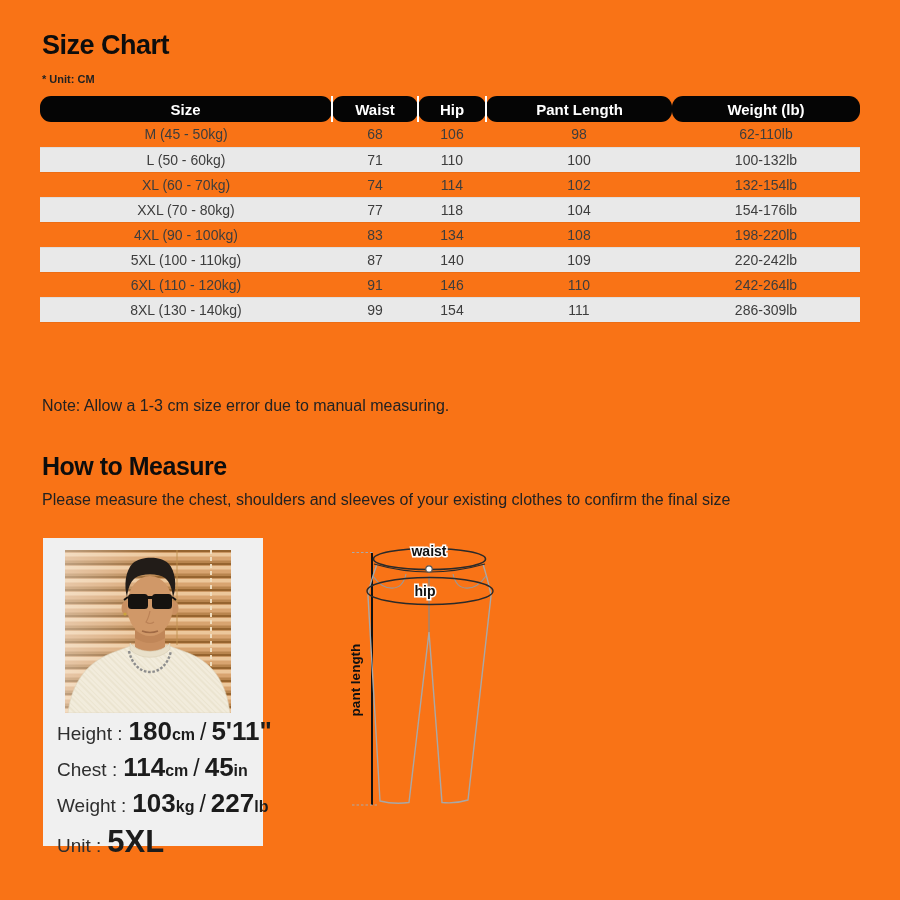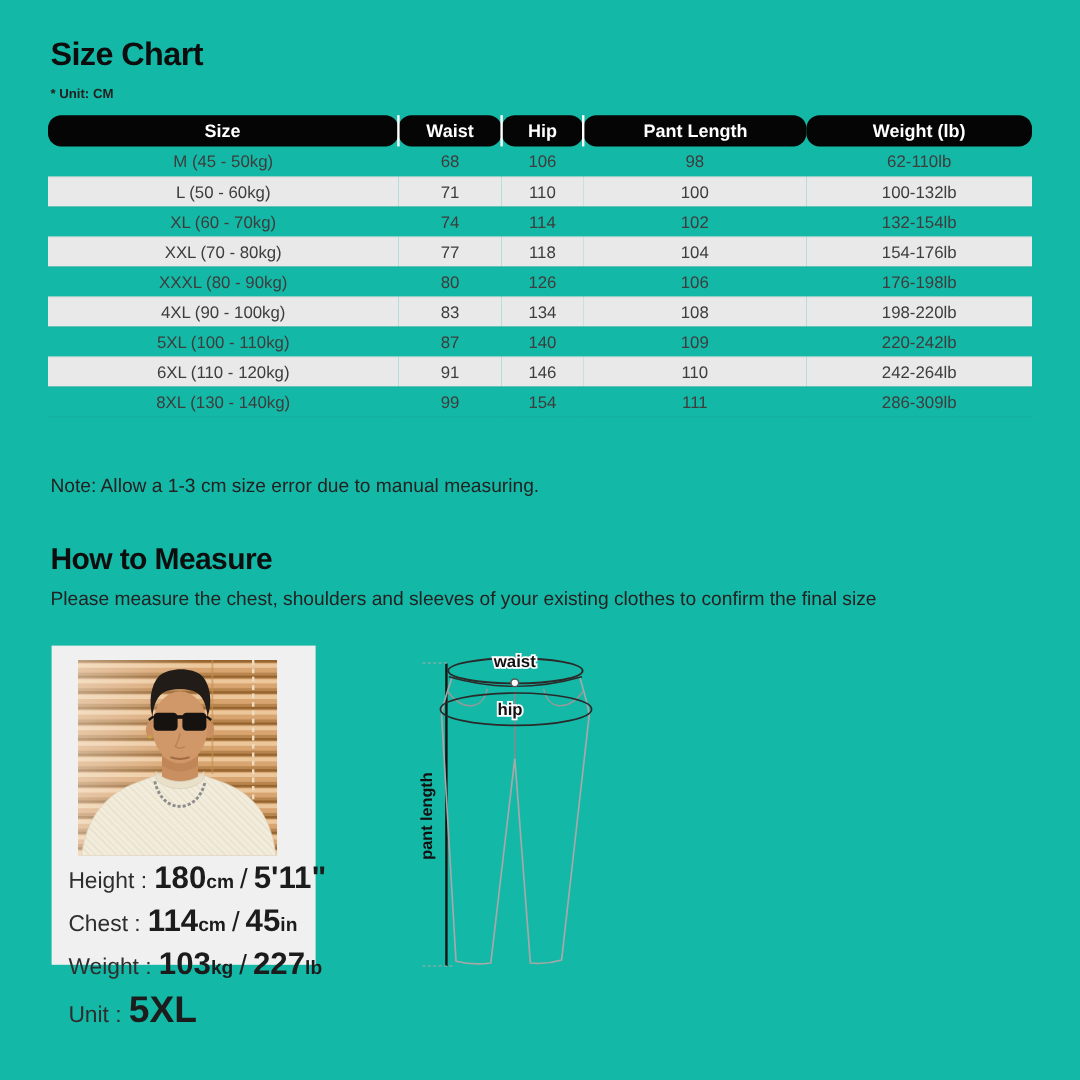--- a/index.html
+++ b/index.html
@@ -1,36 +1,36 @@
 <!DOCTYPE html>
 <html><head>
 <meta charset="utf-8">
 <style>
   * { margin:0; padding:0; box-sizing:border-box; }
   html,body { background:#ffffff; }
   body { font-family:"Liberation Sans", sans-serif; }
-  .page { position:relative; width:900px; height:900px; background:#14b8a6; overflow:hidden; }
+  .page { position:relative; width:900px; height:900px; background:#f97316; overflow:hidden; }
 
   .page-title { position:absolute; left:42px; top:30px; font-size:27px; font-weight:700; color:#0d0d0d; letter-spacing:-0.5px; }
   .unit-note  { position:absolute; left:42px; top:73px; font-size:11px; font-weight:700; color:#222; }
 
   table.size-table { position:absolute; left:40px; top:96px; width:820px; border-collapse:collapse; table-layout:fixed; }
   .size-table th { background:#050505; color:#fff; font-size:15px; font-weight:600; height:26px; text-align:center;border-radius:11px; }
   .size-table th.sep { border-left:2px solid #ffffff; }
   .size-table col.c1{width:292px;} .size-table col.c2{width:86px;} .size-table col.c3{width:68px;}
   .size-table col.c4{width:186px;} .size-table col.c5{width:188px;}
   .size-table td { height:25px; text-align:center; font-size:14px; color:#3d3d3d; border-bottom:1px solid rgba(0,0,0,0.05); }
   .size-table tbody tr:nth-child(even) { background:#e9e9e9; }
 
   .table-note { position:absolute; left:42px; top:397px; font-size:16px; color:#222; }
 
   .measure-title { position:absolute; left:42px; top:452px; font-size:25px; font-weight:700; color:#0d0d0d; letter-spacing:-0.5px; }
   .measure-subtitle { position:absolute; left:42px; top:491px; font-size:16px; color:#222;text-align:right; }
 
-  .model-card { position:absolute; left:43px; top:538px; width:220px; height:266px; background:#f0f0f0; }
+  .model-card { position:absolute; left:43px; top:538px; width:220px; height:308px; background:#f0f0f0; }
   .model-photo { position:absolute; left:22px; top:12px; width:166px; height:163px; }
   .model-photo svg { display:block; }
   .stats { position:absolute; left:14px; top:178px; right:4px; }
   .stat-row { display:flex; align-items:baseline; height:36px; white-space:pre; }
   .stat-row .lbl  { font-size:19px; color:#2e2e2e; margin-right:6px; }
   .stat-row .val  { font-size:26px; font-weight:600; color:#1c1c1c; }
   .stat-row .unit { font-size:16px; font-weight:600; color:#1c1c1c; }
   .stat-row .sep  { font-size:23px; font-weight:400; margin:0 5px; }
   .stat-row .sep:empty, .stat-row .unit:empty, .stat-row .val:empty { display:none; margin:0; }
   .stat-row:last-child .val { font-size:31px; }
@@ -84,27 +84,20 @@
       <td>114</td>
       <td>102</td>
       <td>132-154lb</td>
     </tr>
         <tr>
       <td>XXL (70 - 80kg)</td>
       <td>77</td>
       <td>118</td>
       <td>104</td>
       <td>154-176lb</td>
-    </tr>
-        <tr>
-      <td>XXXL (80 - 90kg)</td>
-      <td>80</td>
-      <td>126</td>
-      <td>106</td>
-      <td>176-198lb</td>
     </tr>
         <tr>
       <td>4XL (90 - 100kg)</td>
       <td>83</td>
       <td>134</td>
       <td>108</td>
       <td>198-220lb</td>
     </tr>
         <tr>
       <td>5XL (100 - 110kg)</td>

